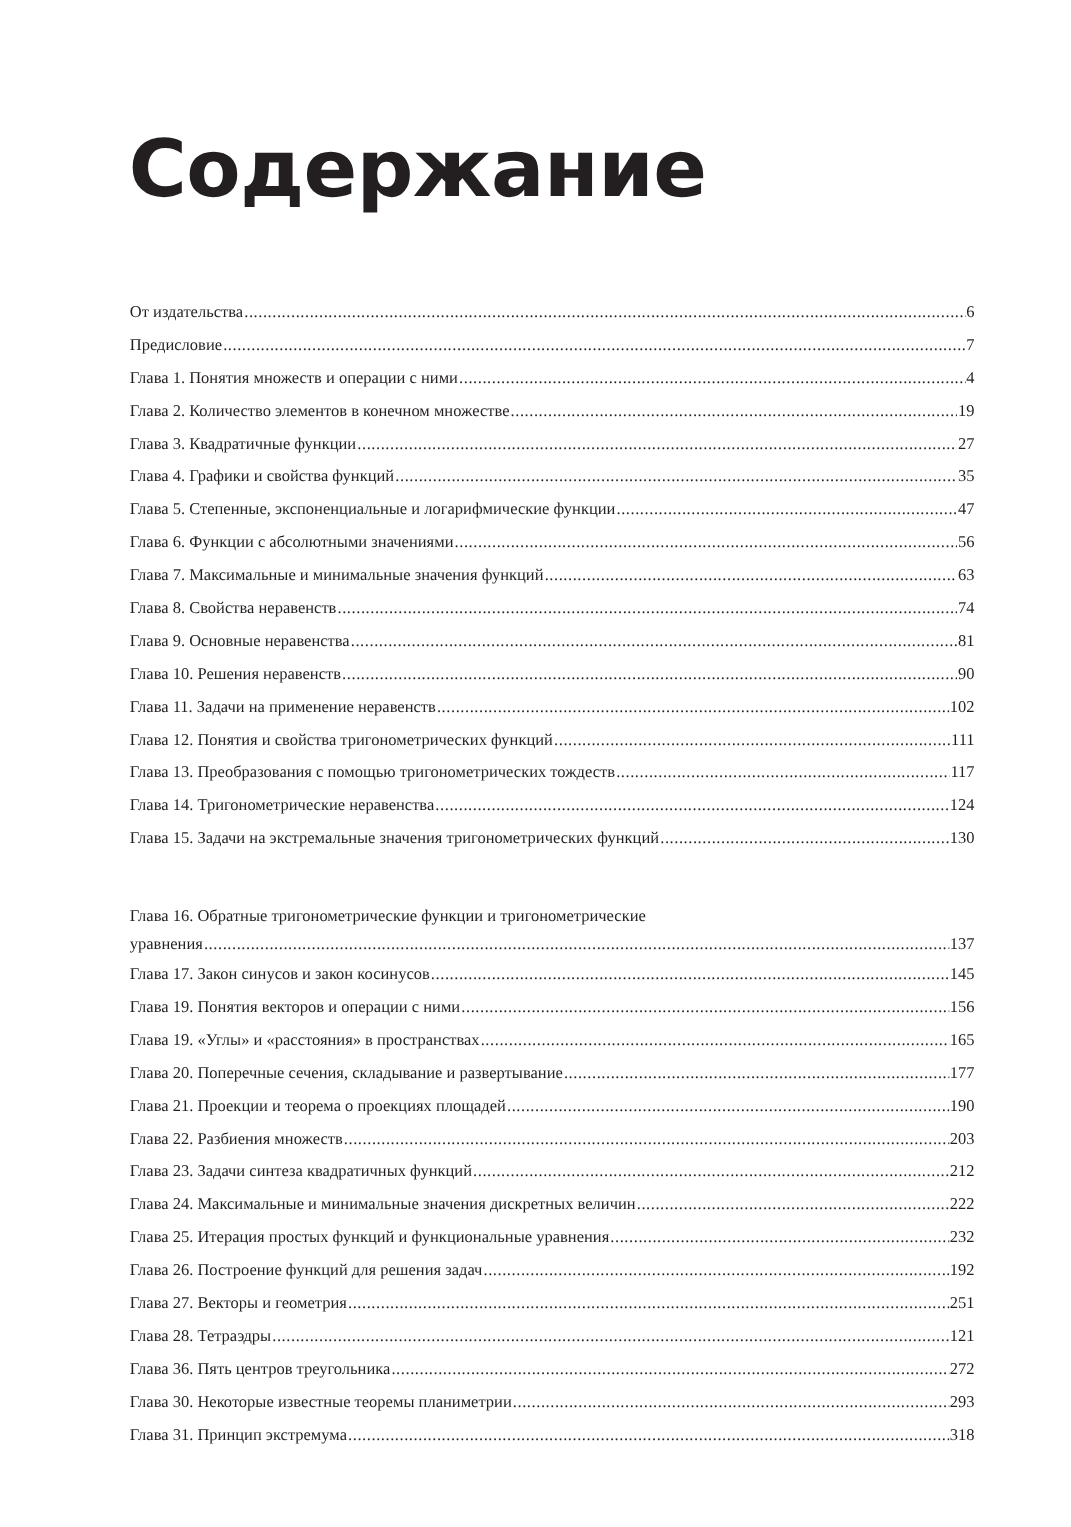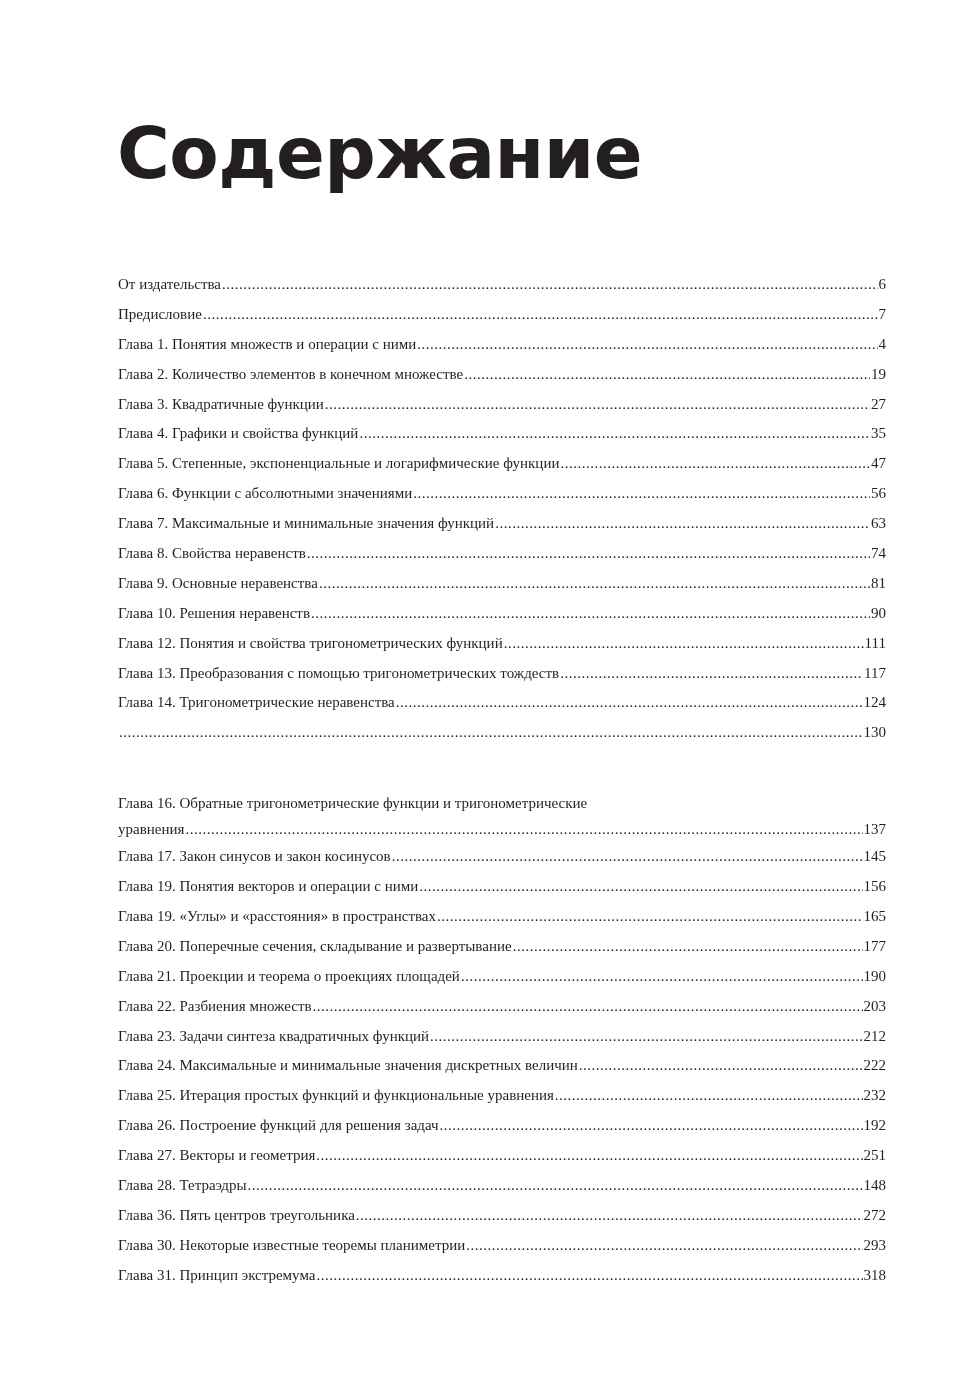--- a/index.html
+++ b/index.html
@@ -143,35 +143,41 @@
     <span class="toc-title">Глава 9. Основные неравенства</span>
     <span class="toc-leader"></span>
     <span class="toc-page">81</span>
   </li>
   <li class="toc-entry">
     <span class="toc-title">Глава 10. Решения неравенств</span>
     <span class="toc-leader"></span>
     <span class="toc-page">90</span>
   </li>
   <li class="toc-entry">
+    <span class="toc-title">Глава 11. Задачи на применение неравенств</span>
+    <span class="toc-leader"></span>
+    <span class="toc-page">102</span>
+  </li>
+  <li class="toc-entry">
     <span class="toc-title">Глава 12. Понятия и свойства тригонометрических функций</span>
     <span class="toc-leader"></span>
     <span class="toc-page">111</span>
   </li>
   <li class="toc-entry">
     <span class="toc-title">Глава 13. Преобразования с помощью тригонометрических тождеств</span>
     <span class="toc-leader"></span>
     <span class="toc-page">117</span>
   </li>
   <li class="toc-entry">
     <span class="toc-title">Глава 14. Тригонометрические неравенства</span>
     <span class="toc-leader"></span>
     <span class="toc-page">124</span>
   </li>
   <li class="toc-entry">
+    <span class="toc-title">Глава 15. Задачи на экстремальные значения тригонометрических функций</span>
     <span class="toc-leader"></span>
     <span class="toc-page">130</span>
   </li>
   <li class="toc-entry two-line">
     <span class="line1">Глава 16. Обратные тригонометрические функции и тригонометрические</span>
     <span class="line2">
       <span class="toc-title">уравнения</span>
       <span class="toc-leader"></span>
       <span class="toc-page">137</span>
     </span>
@@ -227,21 +233,21 @@
     <span class="toc-page">192</span>
   </li>
   <li class="toc-entry">
     <span class="toc-title">Глава 27. Векторы и геометрия</span>
     <span class="toc-leader"></span>
     <span class="toc-page">251</span>
   </li>
   <li class="toc-entry">
     <span class="toc-title">Глава 28. Тетраэдры</span>
     <span class="toc-leader"></span>
-    <span class="toc-page">148</span>
+    <span class="toc-page">121</span>
   </li>
   <li class="toc-entry">
     <span class="toc-title">Глава 36. Пять центров треугольника</span>
     <span class="toc-leader"></span>
     <span class="toc-page">272</span>
   </li>
   <li class="toc-entry">
     <span class="toc-title">Глава 30. Некоторые известные теоремы планиметрии</span>
     <span class="toc-leader"></span>
     <span class="toc-page">293</span>

